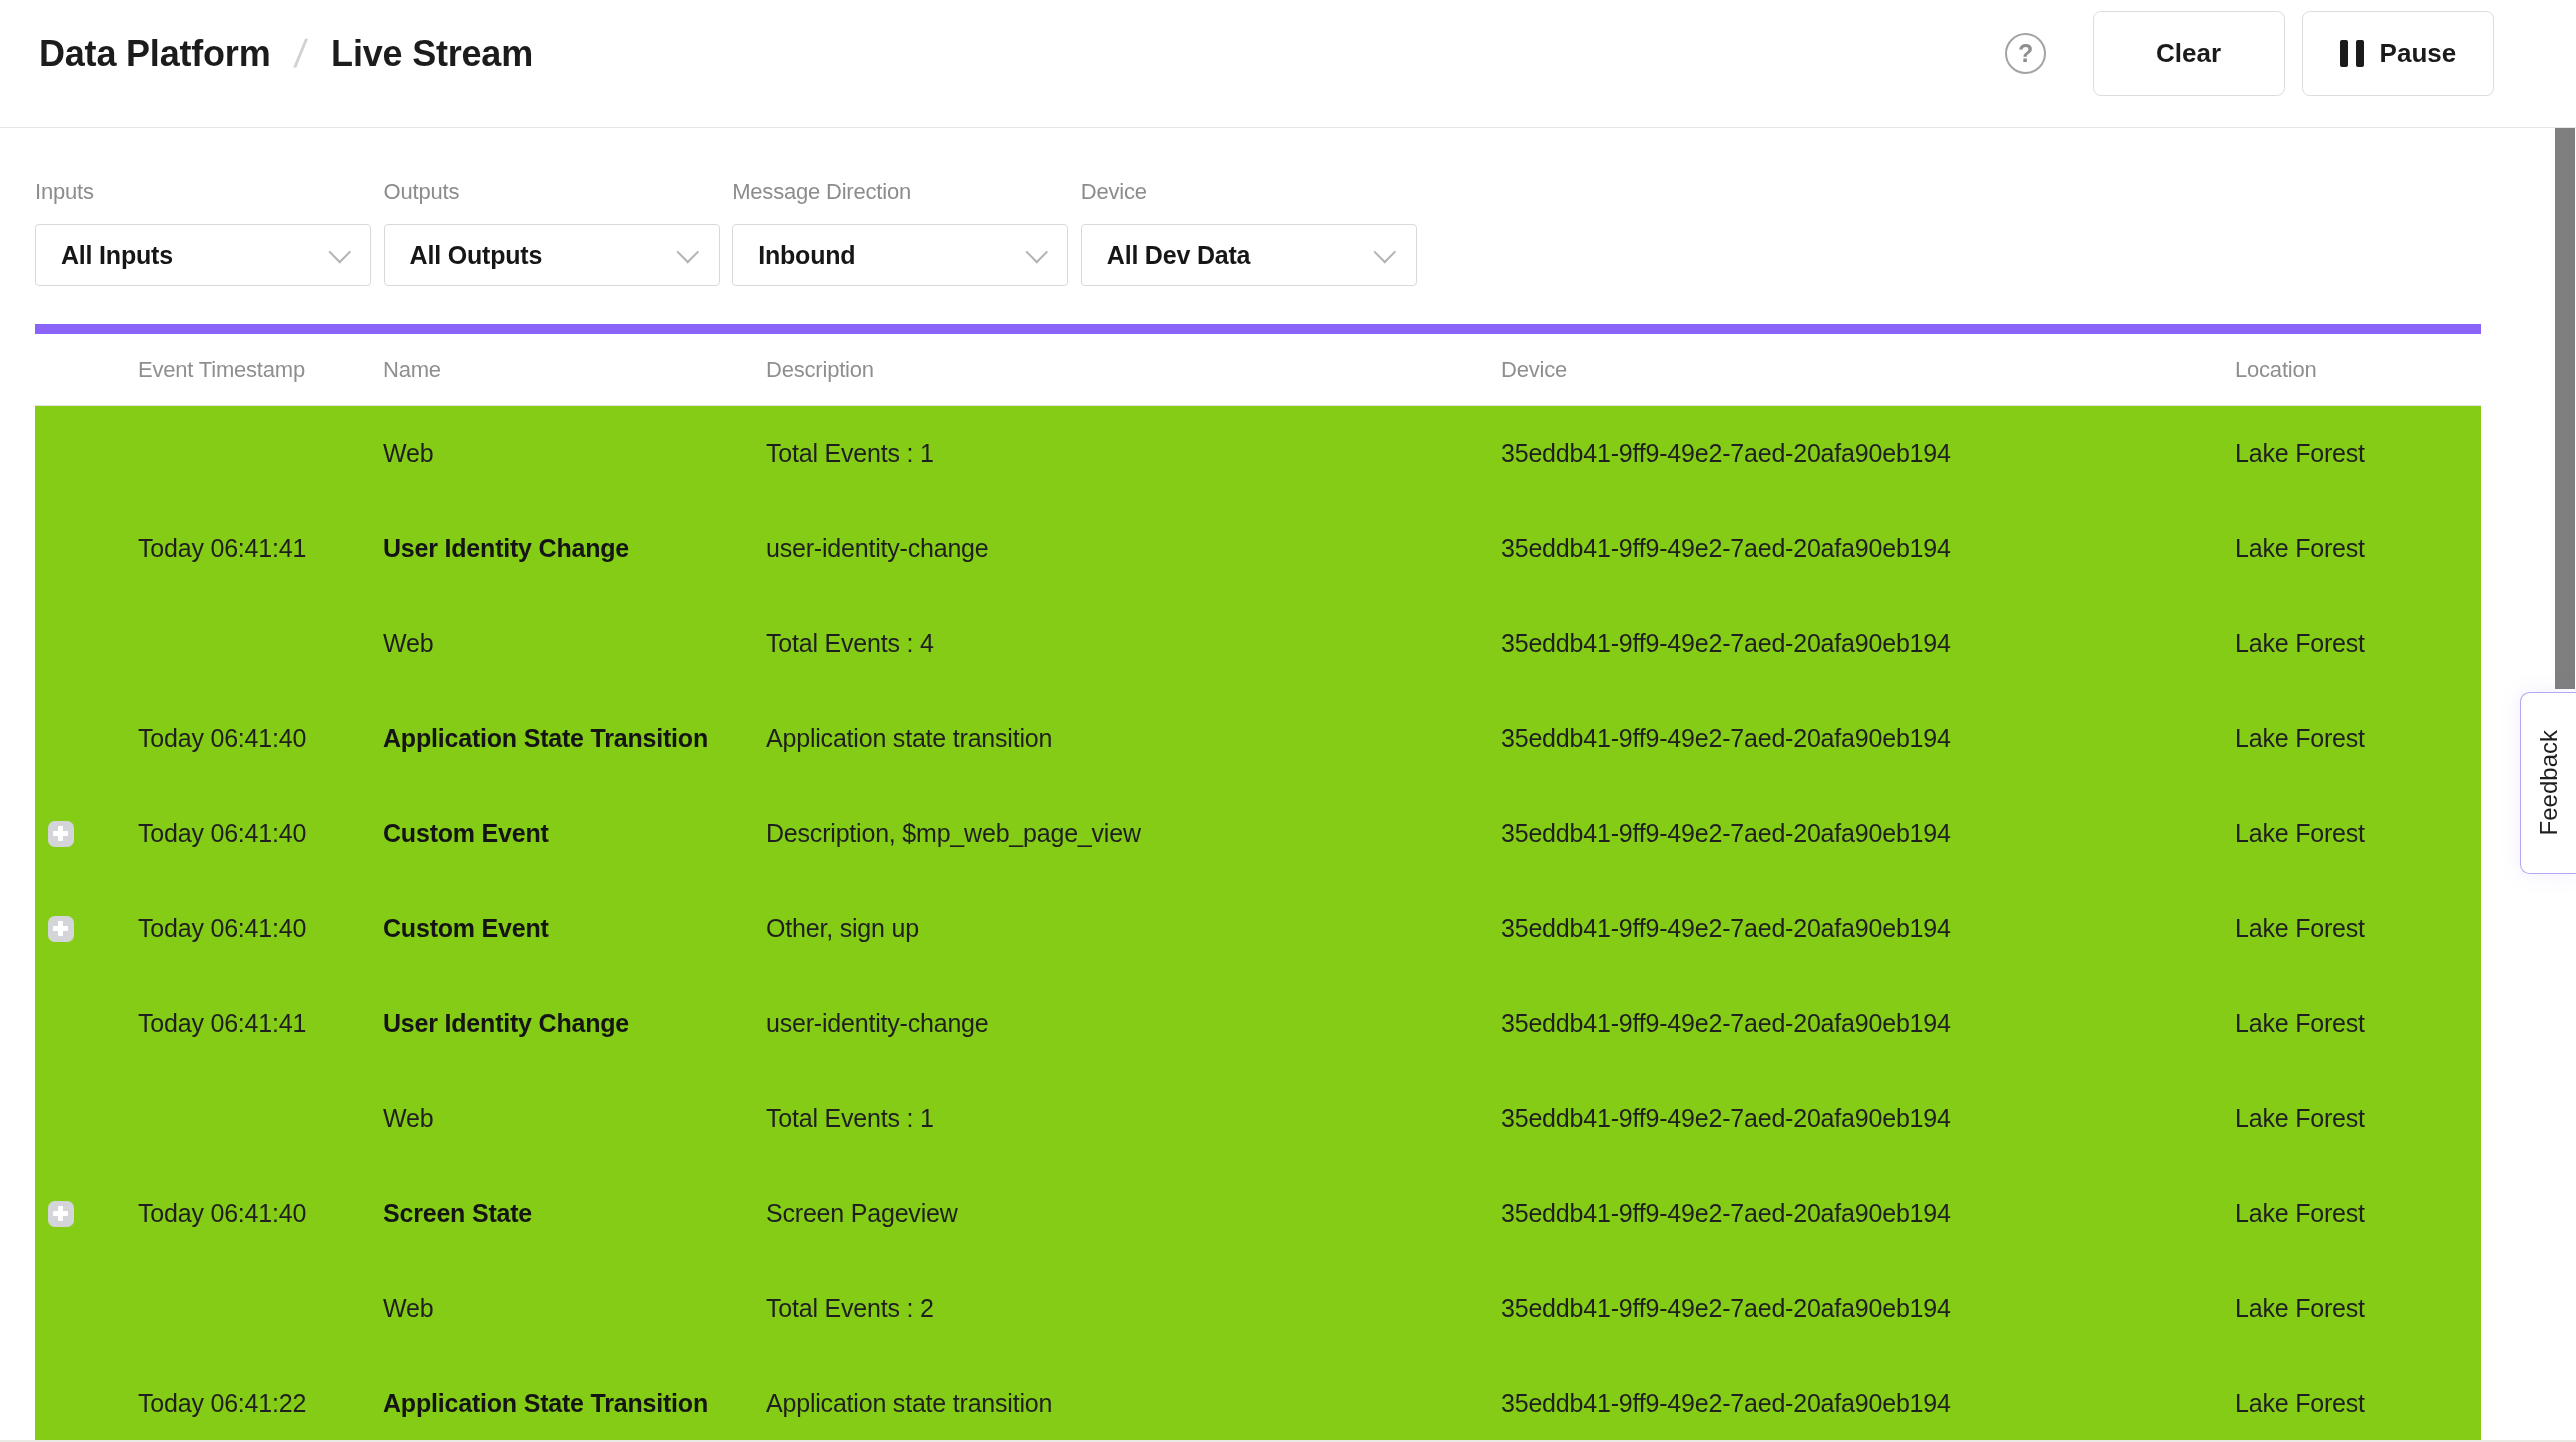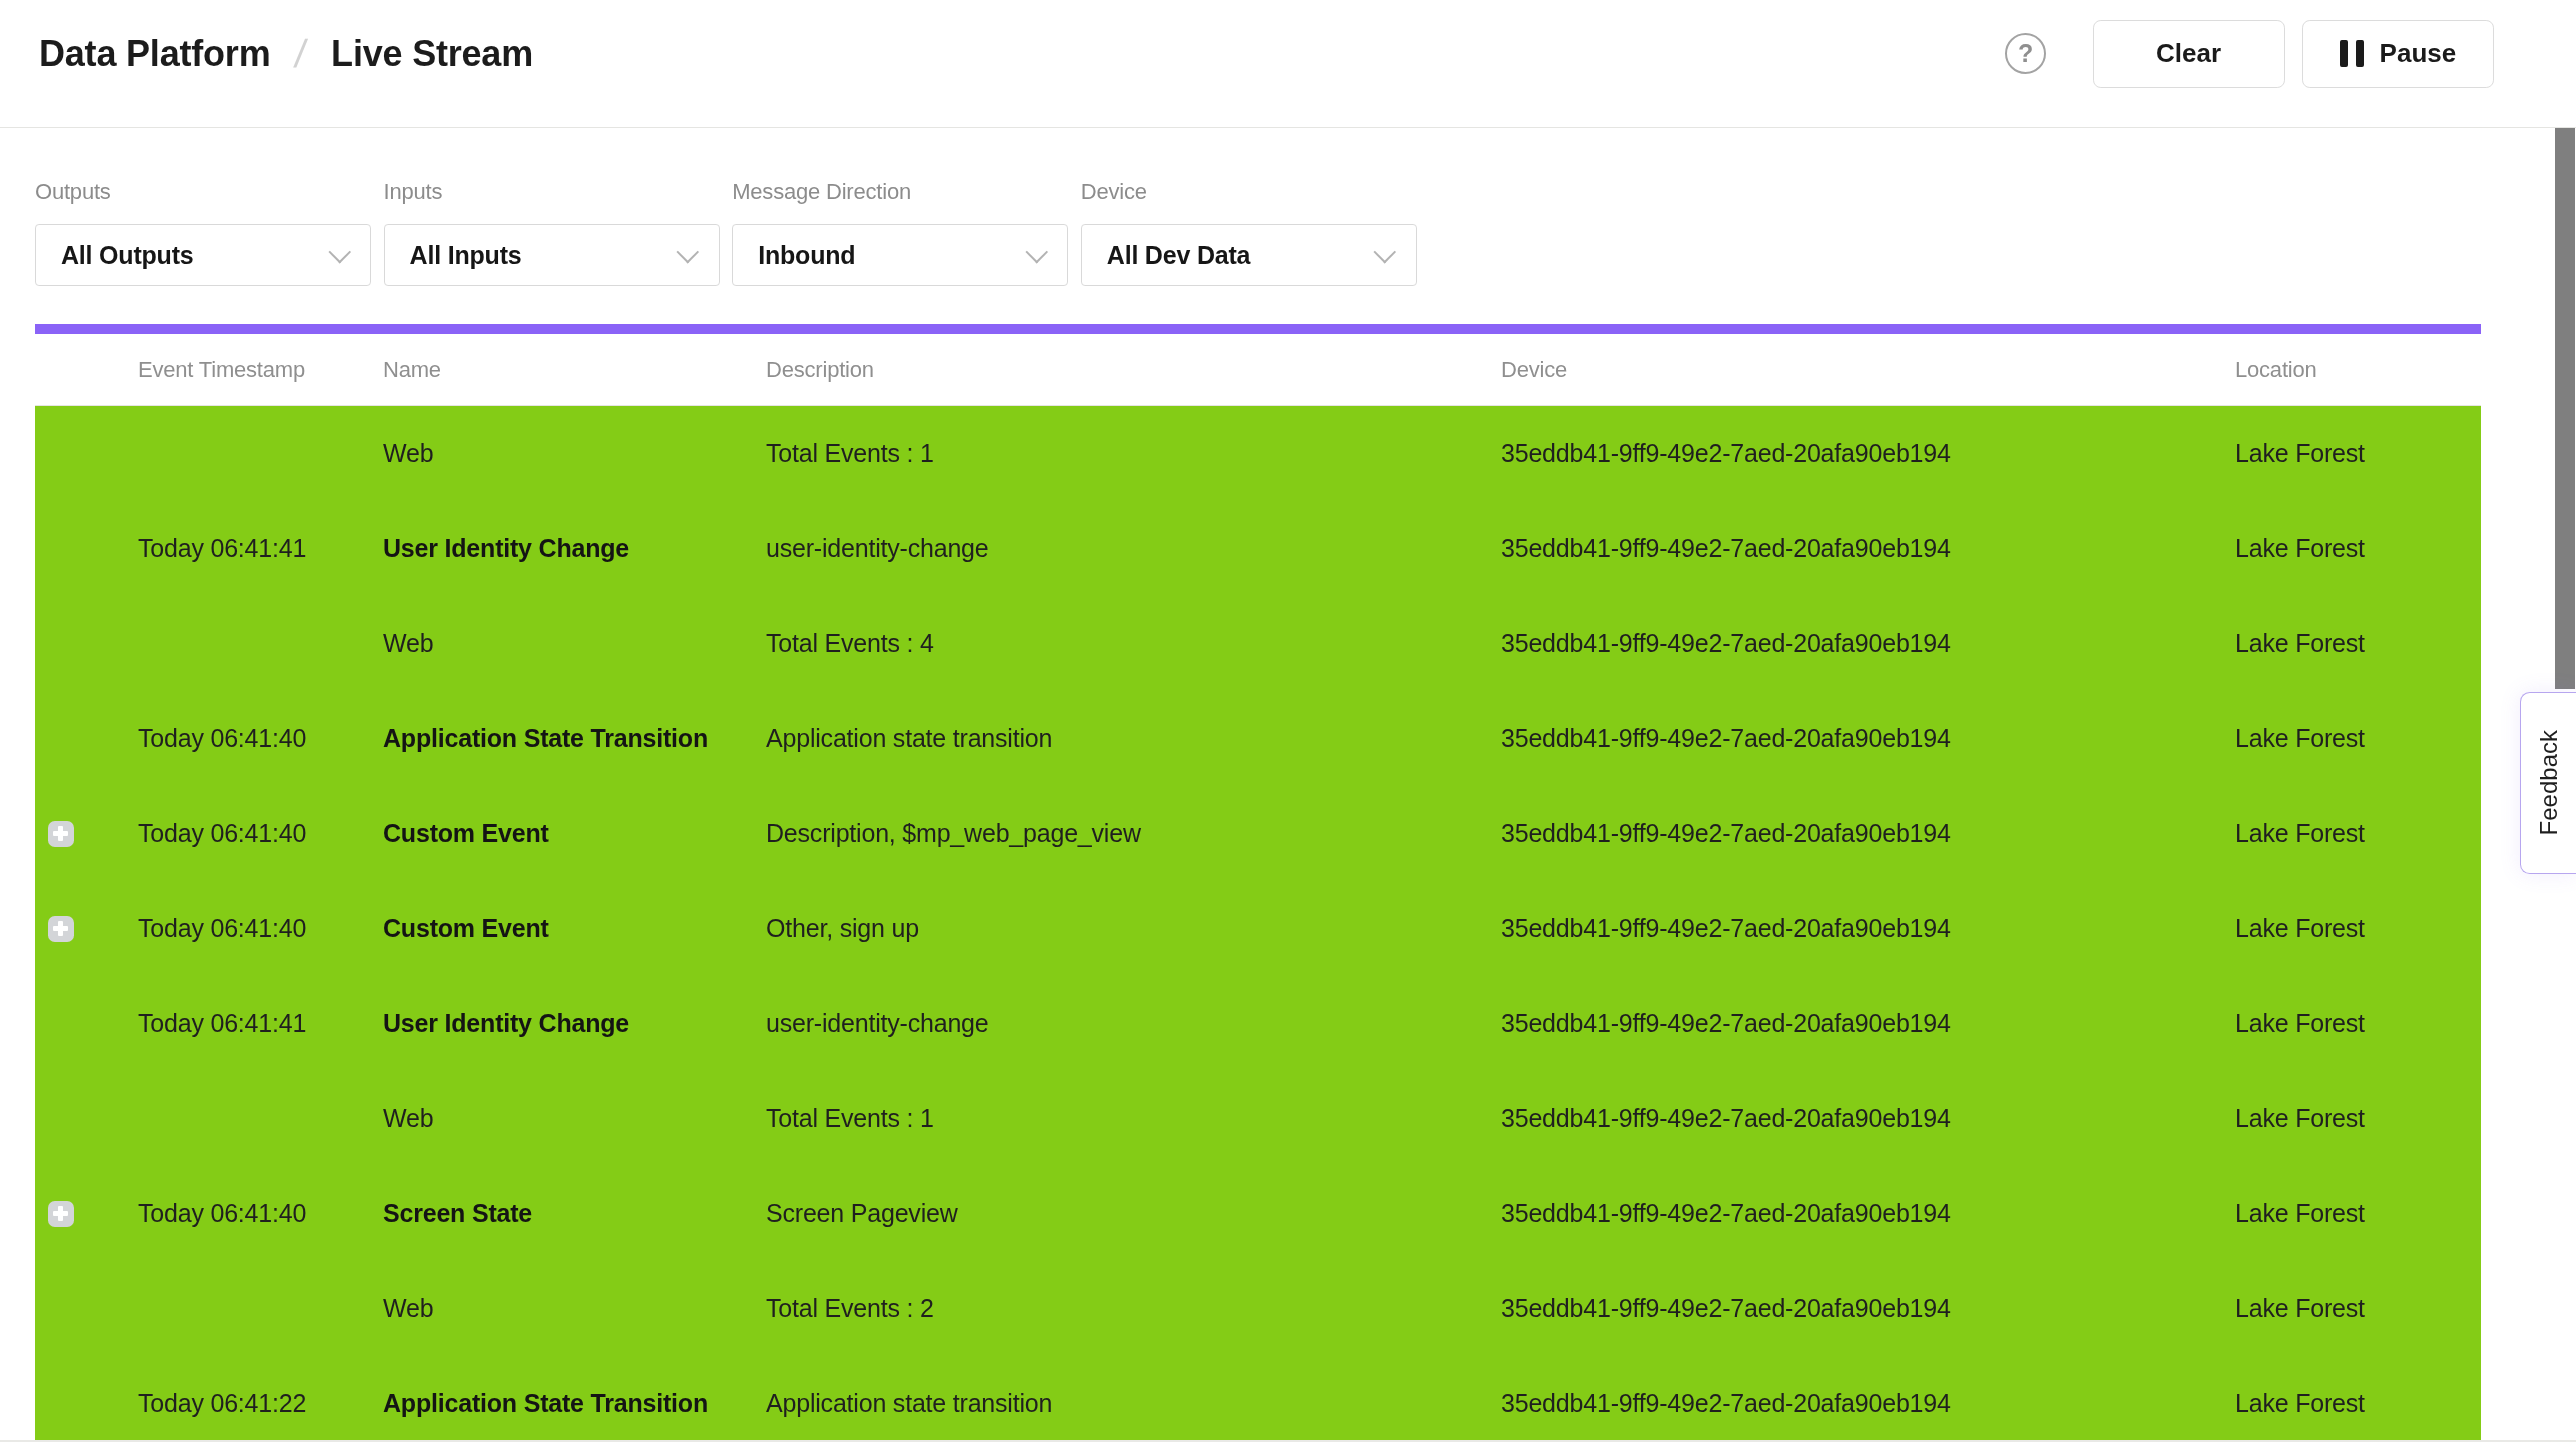--- a/index.html
+++ b/index.html
@@ -21,21 +21,21 @@
   .breadcrumb { display: flex; align-items: center; gap: 25px; font-size: 36px; font-weight: 600; color: #1c1c1c; }
   .breadcrumb .sep { color: #d2d2d2; font-weight: 300; font-size: 39px; transform: skewX(-8deg); }
   .header-actions { display: flex; align-items: center; gap: 17.5px; }
   .help-circle {
     width: 41px; height: 41px; border-radius: 50%;
     border: 2.9px solid #a3a3a3; color: #8f8f8f;
     display: flex; align-items: center; justify-content: center;
     font-size: 25px; font-weight: 600; margin-right: 29px; cursor: pointer;
   }
   .btn {
-    height: 68px; min-width: 192px; padding: 0 33px;
+    height: 85px; min-width: 192px; padding: 0 33px;
     display: inline-flex; align-items: center; justify-content: center; gap: 15.5px;
     background: #fff; border: 1.9px solid #dcdcdc; border-radius: 7.8px;
     font-family: inherit; font-size: 26px; font-weight: 700; color: #1b1b1b;
     cursor: pointer;
   }
   .pause-bars { display: inline-flex; gap: 8.7px; }
   .pause-bars i { display: block; width: 7.8px; height: 27px; background: #1b1b1b; border-radius: 1.9px; }
 
   
   .filters-bar { padding: 51px 0 0 35px; display: flex; gap: 12.6px; }
@@ -116,31 +116,31 @@
           <i></i>
           <i></i>
         </span>
       <span>Pause</span>
     </button>
   </div>
 </header>
 
 <section class="filters-bar">
   <div class="filter">
+    <div class="filter-label">Inputs</div>
+    <div class="filter-select">
+      <span class="filter-value">All Inputs</span>
+      <span class="chevron"></span>
+    </div>
+  </div>
+
+  <div class="filter">
     <div class="filter-label">Outputs</div>
     <div class="filter-select">
       <span class="filter-value">All Outputs</span>
-      <span class="chevron"></span>
-    </div>
-  </div>
-
-  <div class="filter">
-    <div class="filter-label">Inputs</div>
-    <div class="filter-select">
-      <span class="filter-value">All Inputs</span>
       <span class="chevron"></span>
     </div>
   </div>
 
   <div class="filter">
     <div class="filter-label">Message Direction</div>
     <div class="filter-select">
       <span class="filter-value">Inbound</span>
       <span class="chevron"></span>
     </div>

